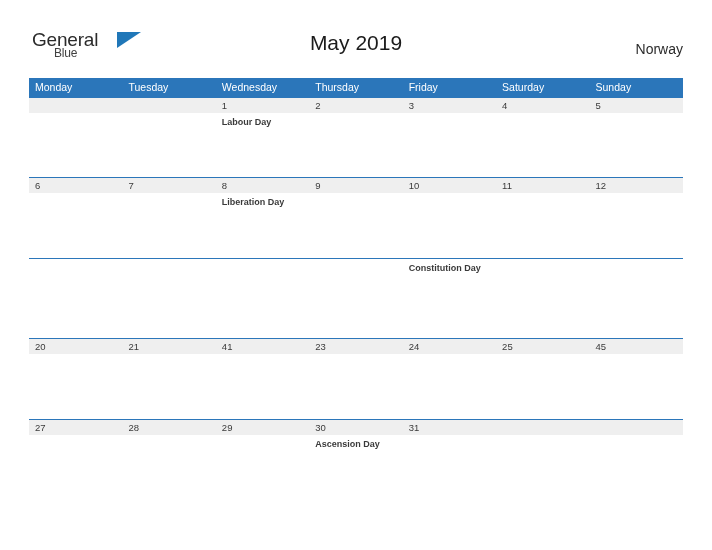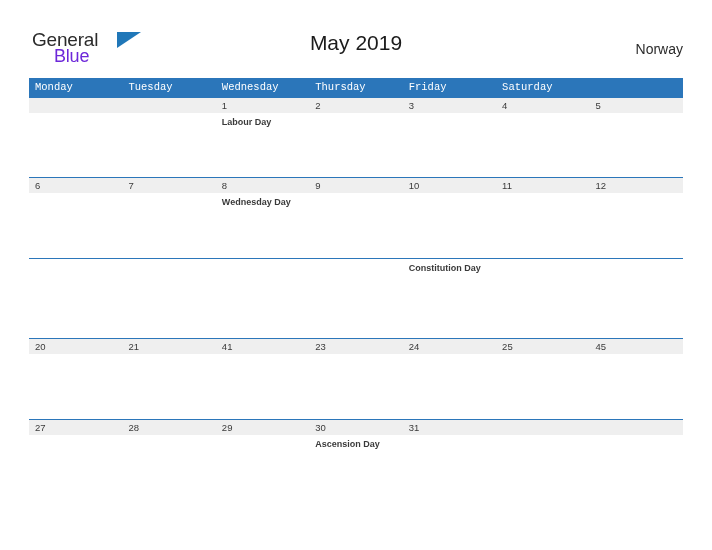--- a/index.html
+++ b/index.html
@@ -44,22 +44,22 @@
     font-size: 19px;
     color: #2b2b2b;
     letter-spacing: -0.2px;
     font-family: Liberation Sans, sans-serif;
     text-align: center;
   }
   .logo-blue {
     position: absolute;
     left: 25px;
     top: 17px;
-    font-size: 18px;
-    color: #6d28d9;
+    font-size: 12px;
+    color: #404040;
     letter-spacing: -0.2px;
     font-family: "Liberation Sans", sans-serif;
   }
   .logo-triangle {
     position: absolute;
     left: 88px;
     top: 3px;
     width: 0;
     height: 0;
     border-left: 24px solid #2077b8;
@@ -104,21 +104,21 @@
     background: #2b76ba;
   }
   .weekday-cell {
     width: 93.43px;
     height: 19px;
     line-height: 19px;
     color: #ffffff;
     font-size: 10.5px;
     padding-left: 6px;
     box-sizing: border-box;
-    font-family: Liberation Mono, monospace;
+    font-family: Liberation Sans, sans-serif;
   }
 
   .week-row {
     width: 654px;
     height: 80.4px;
     border-top: 1.5px solid #2b76ba;
     box-sizing: border-box;
     position: relative;
   }
   .week-row:first-of-type {
@@ -180,20 +180,21 @@
 
   <div class="calendar">
 
     <div class="weekday-row">
       <div class="weekday-cell">Monday</div>
       <div class="weekday-cell">Tuesday</div>
       <div class="weekday-cell">Wednesday</div>
       <div class="weekday-cell">Thursday</div>
       <div class="weekday-cell">Friday</div>
       <div class="weekday-cell">Saturday</div>
+      <div class="weekday-cell">Sunday</div>
     </div>
 
     <div class="week-row">
       <div class="daynum-band">
         <div class="daynum-cell"></div>
         <div class="daynum-cell"></div>
         <div class="daynum-cell">1</div>
         <div class="daynum-cell">2</div>
         <div class="daynum-cell">3</div>
         <div class="daynum-cell">4</div>
@@ -216,21 +217,21 @@
         <div class="daynum-cell">7</div>
         <div class="daynum-cell">8</div>
         <div class="daynum-cell">9</div>
         <div class="daynum-cell">10</div>
         <div class="daynum-cell">11</div>
         <div class="daynum-cell">12</div>
       </div>
       <div class="event-band">
         <div class="event-cell"></div>
         <div class="event-cell"></div>
-        <div class="event-cell">Wednesday Day</div>
+        <div class="event-cell">Liberation Day</div>
         <div class="event-cell"></div>
         <div class="event-cell"></div>
         <div class="event-cell"></div>
         <div class="event-cell"></div>
       </div>
     </div>
 
     <div class="week-row">
       <div class="event-band">
         <div class="event-cell"></div>

